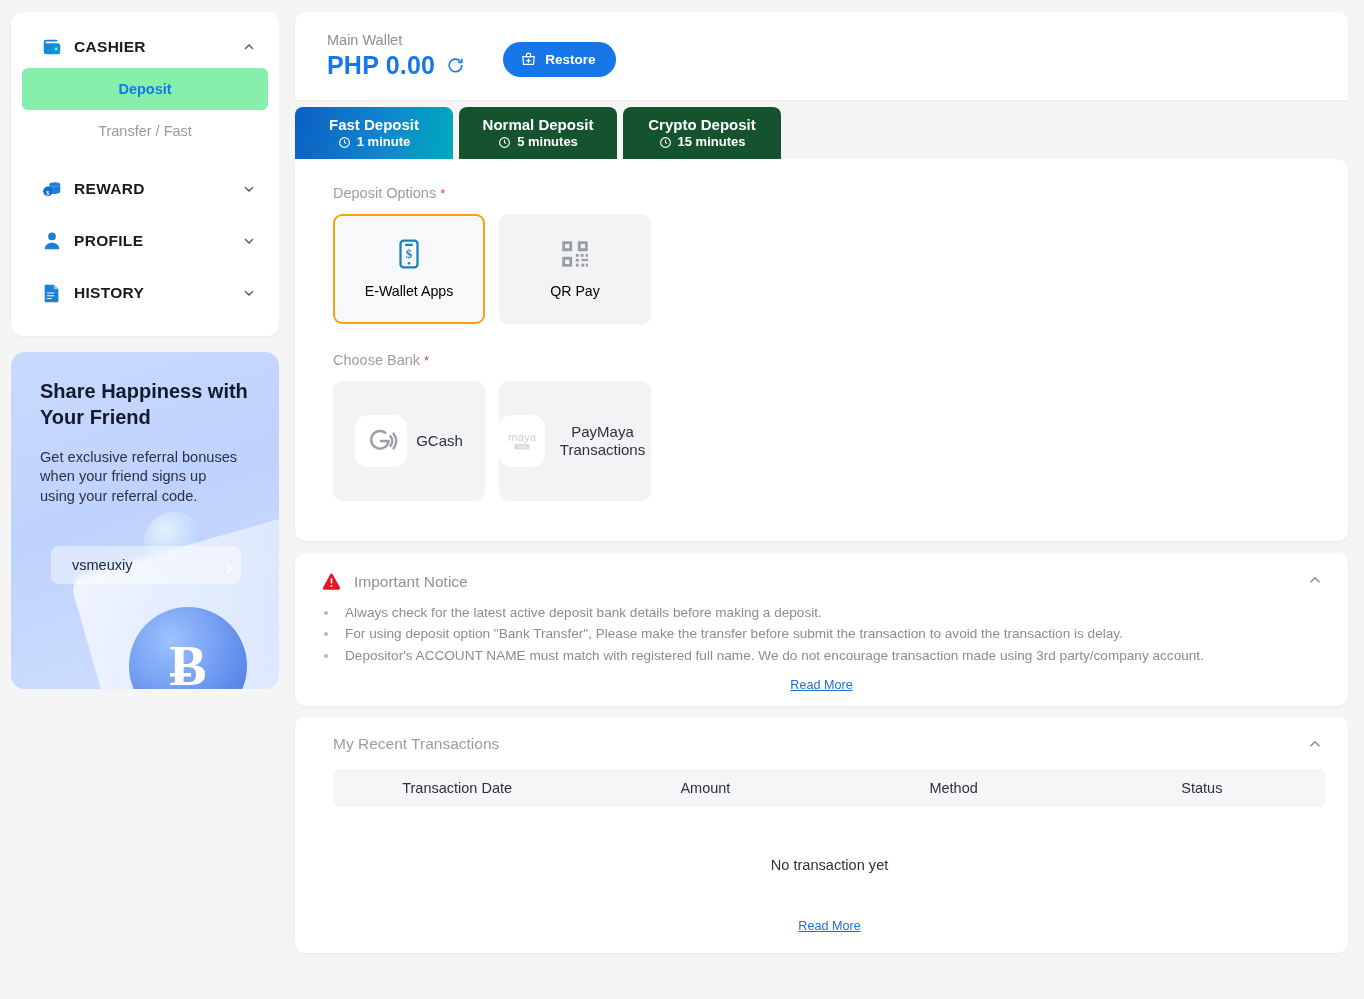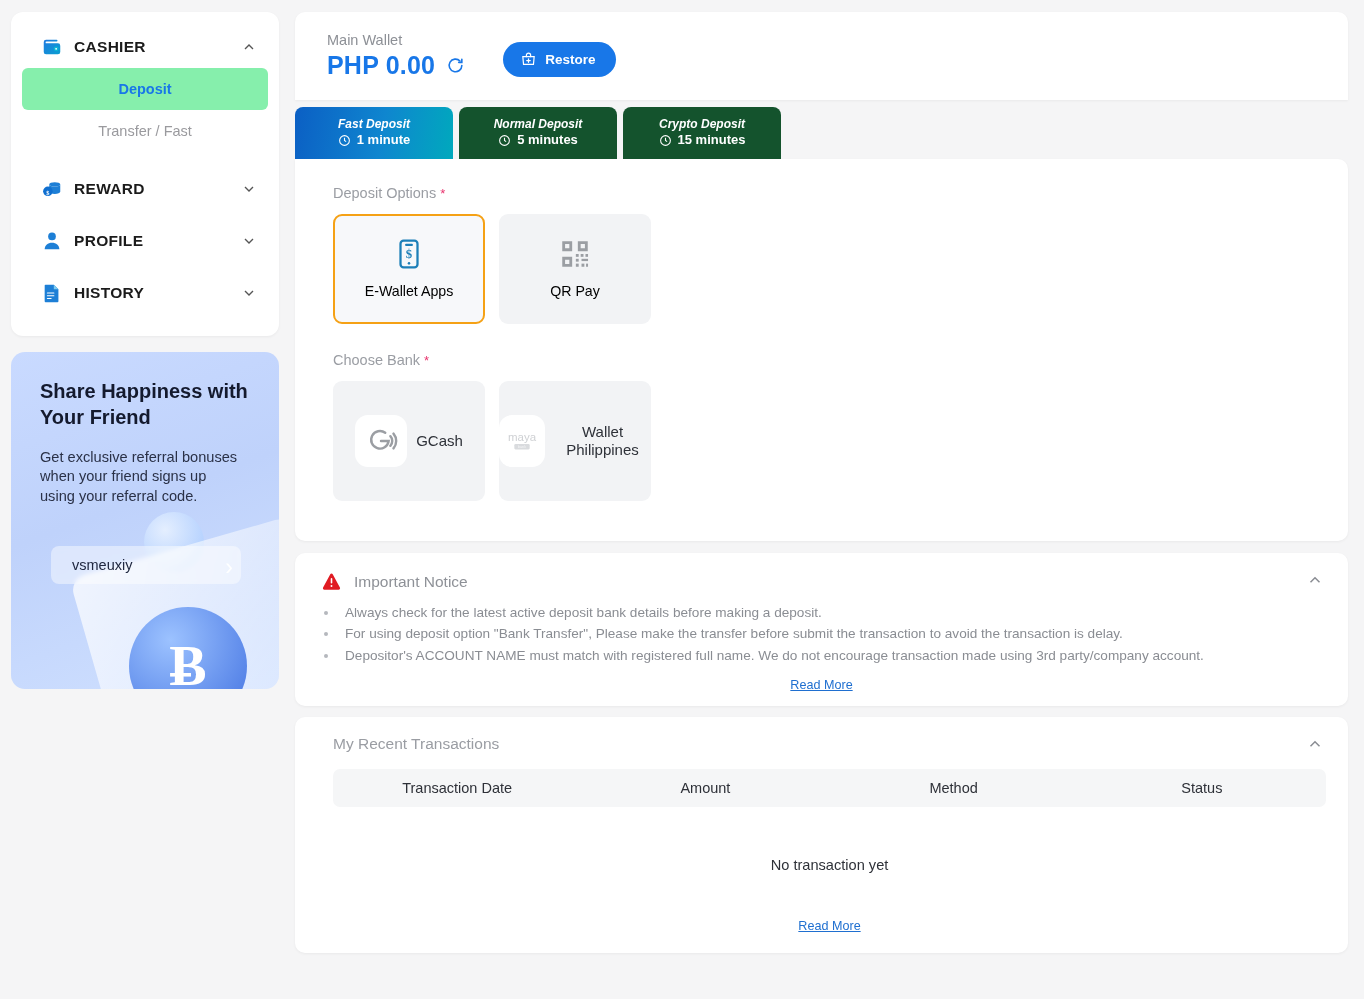--- a/index.html
+++ b/index.html
@@ -77,21 +77,21 @@
     font-family: "Liberation Sans", sans-serif;
   }
 
   .tabs { display: flex; gap: 6px; margin-top: 7px; }
   .tab {
     width: 158px; height: 52px; border-radius: 8px 8px 0 0; color: #fff;
     display: flex; flex-direction: column; align-items: center; justify-content: center;
     cursor: pointer; background: #14532d; line-height: 1.25;
   }
   .tab.active { background: linear-gradient(100deg,#0b5fc4 0%,#0f86cf 55%,#00a9bd 100%); }
-  .tab .t-main { font-size: 12px; font-weight: 700; font-style: italic; }
+  .tab .t-main { font-size: 15px; font-weight: 700; }
   .tab .t-sub { font-size: 13px; font-weight: 700; display: flex; align-items: center; gap: 6px; }
   .clock { width: 13px; height: 13px; }
 
   .deposit-card { border-radius: 0 10px 10px 10px; padding: 26px 32px 40px 38px; }
   .field-label { font-size: 14.5px; color: #9a9da3; margin-bottom: 13px; }
   .req { color: #e8336d; font-size: 13px; }
   .opt-row { display: flex; gap: 14px; }
   .opt {
     width: 152px; height: 110px; background: #f2f3f5; border-radius: 9px; border: 2px solid transparent;
     display: flex; flex-direction: column; align-items: center; justify-content: center;
@@ -334,21 +334,21 @@
           <span class="bank-label">GCash</span>
         </div>
         <div class="bank">
           <div class="bank-logo">
             <svg width="46" height="34" viewBox="0 0 60 40">
               <text x="30" y="20" font-size="15" fill="#cfd1d4" text-anchor="middle" font-family="Liberation Sans, sans-serif">maya</text>
               <rect x="20" y="24" width="20" height="7" rx="1.5" fill="#d9dbde"></rect>
               <text x="30" y="29.6" font-size="5" fill="#f4f5f6" text-anchor="middle" font-family="Liberation Sans, sans-serif">bank</text>
               </svg>
           </div>
-          <span class="bank-label">Wallet Philippines</span>
+          <span class="bank-label">PayMaya Transactions</span>
         </div>
       </div>
     </section>
 
     <section class="card notice-card">
       <div class="notice-head">
         <svg width="21" height="21" viewBox="0 0 24 24">
           <path fill="#e01b22" d="M12 2.8c.6 0 1.1.3 1.4.9l8.2 15.2c.6 1.1-.2 2.4-1.4 2.4H3.8c-1.2 0-2-1.3-1.4-2.4L10.6 3.7c.3-.6.8-.9 1.4-.9z"></path>
           <rect x="11.1" y="8" width="1.8" height="6.4" rx=".9" fill="#fff"></rect>
           <circle cx="12" cy="17.2" r="1.1" fill="#fff"></circle>

